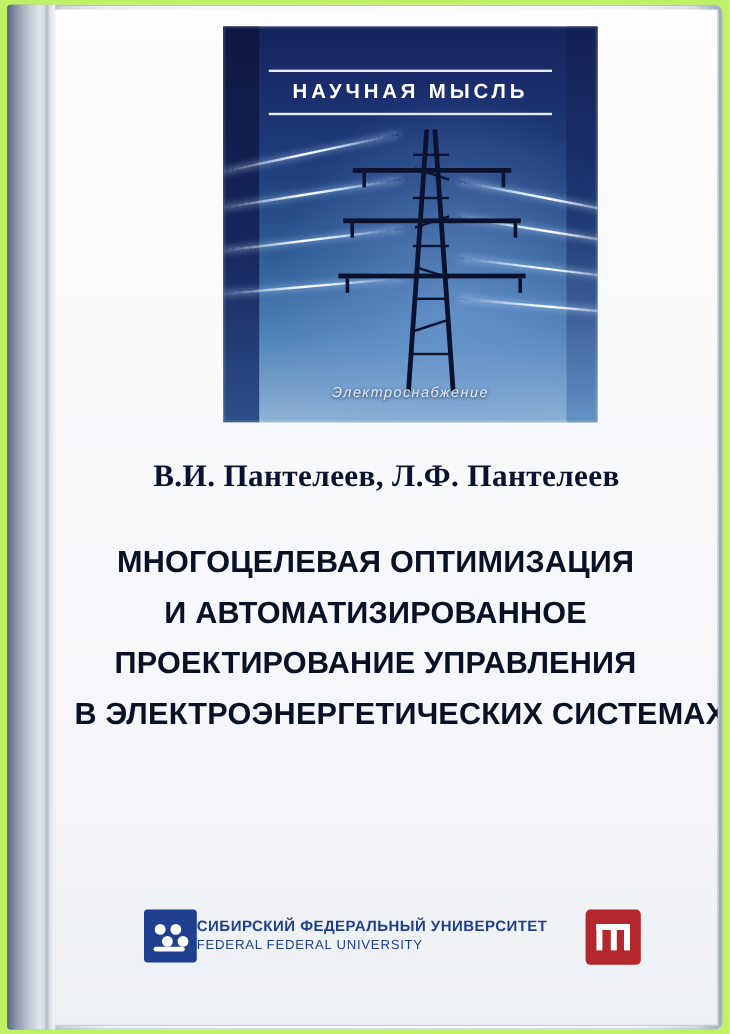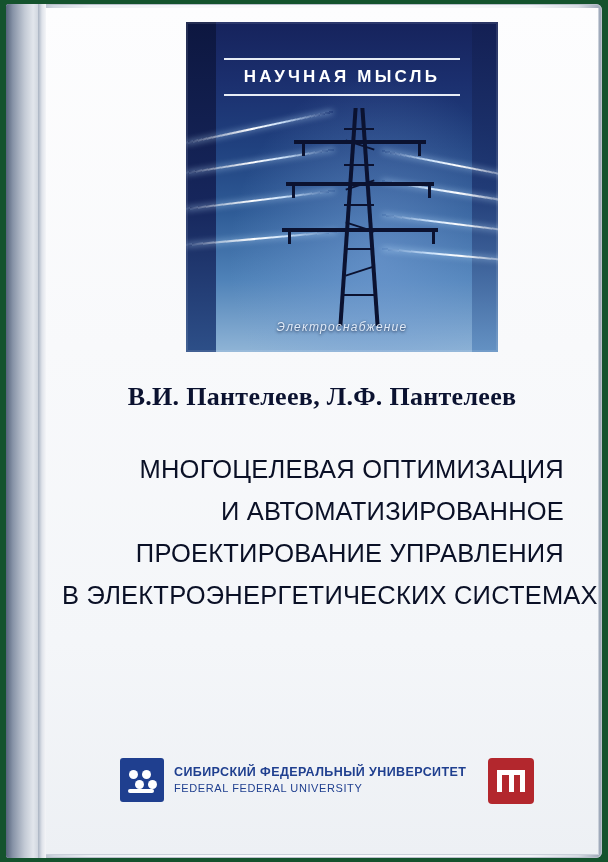--- a/index.html
+++ b/index.html
@@ -11,21 +11,21 @@
     width: 608px;
     height: 862px;
     font-family: "Liberation Sans", sans-serif;
     overflow: hidden;
   }
 
   .book {
     position: relative;
     width: 608px;
     height: 862px;
-    background: #14532d;
+    background: #bef264;
   }
 
   
   .cover-outer {
     position: absolute;
     left: 6px;
     top: 4px;
     width: 596px;
     height: 854px;
     background: linear-gradient(90deg, #6e7d93 0%, #8b98ac 3%, #cfd6df 8%, #eceff3 14%, #f7f8fa 30%, #fbfbfc 60%, #f2f4f7 88%, #d7dce3 96%, #9aa5b6 100%);
@@ -192,44 +192,43 @@
     font-weight: bold;
     letter-spacing: 0.3px;
   }
 
   
   .title {
     position: absolute;
     left: 16px;
     right: 34px;
     top: 440px;
-    text-align: right;
+    text-align: center;
     color: #0a1026;
     font-family: "Liberation Sans", sans-serif;
-    font-weight: normal;
+    font-weight: bold;
     font-size: 25.5px;
     line-height: 42px;
     letter-spacing: 0.2px;
   }
   .title .line { display: block; white-space: nowrap; }
 
   
   .logos {
     position: absolute;
     left: 0; right: 0;
     bottom: 36px;
     height: 62px;
   }
   .sfu {
     position: absolute;
     left: 74px;
     top: 2px;
     display: flex;
     align-items: center;
-    gap: 10px;
   }
   .sfu-mark {
     position: relative;
     width: 44px;
     height: 44px;
     background: #1f3f8f;
     border-radius: 3px;
     flex: none;
   }
   .sfu-mark i {

